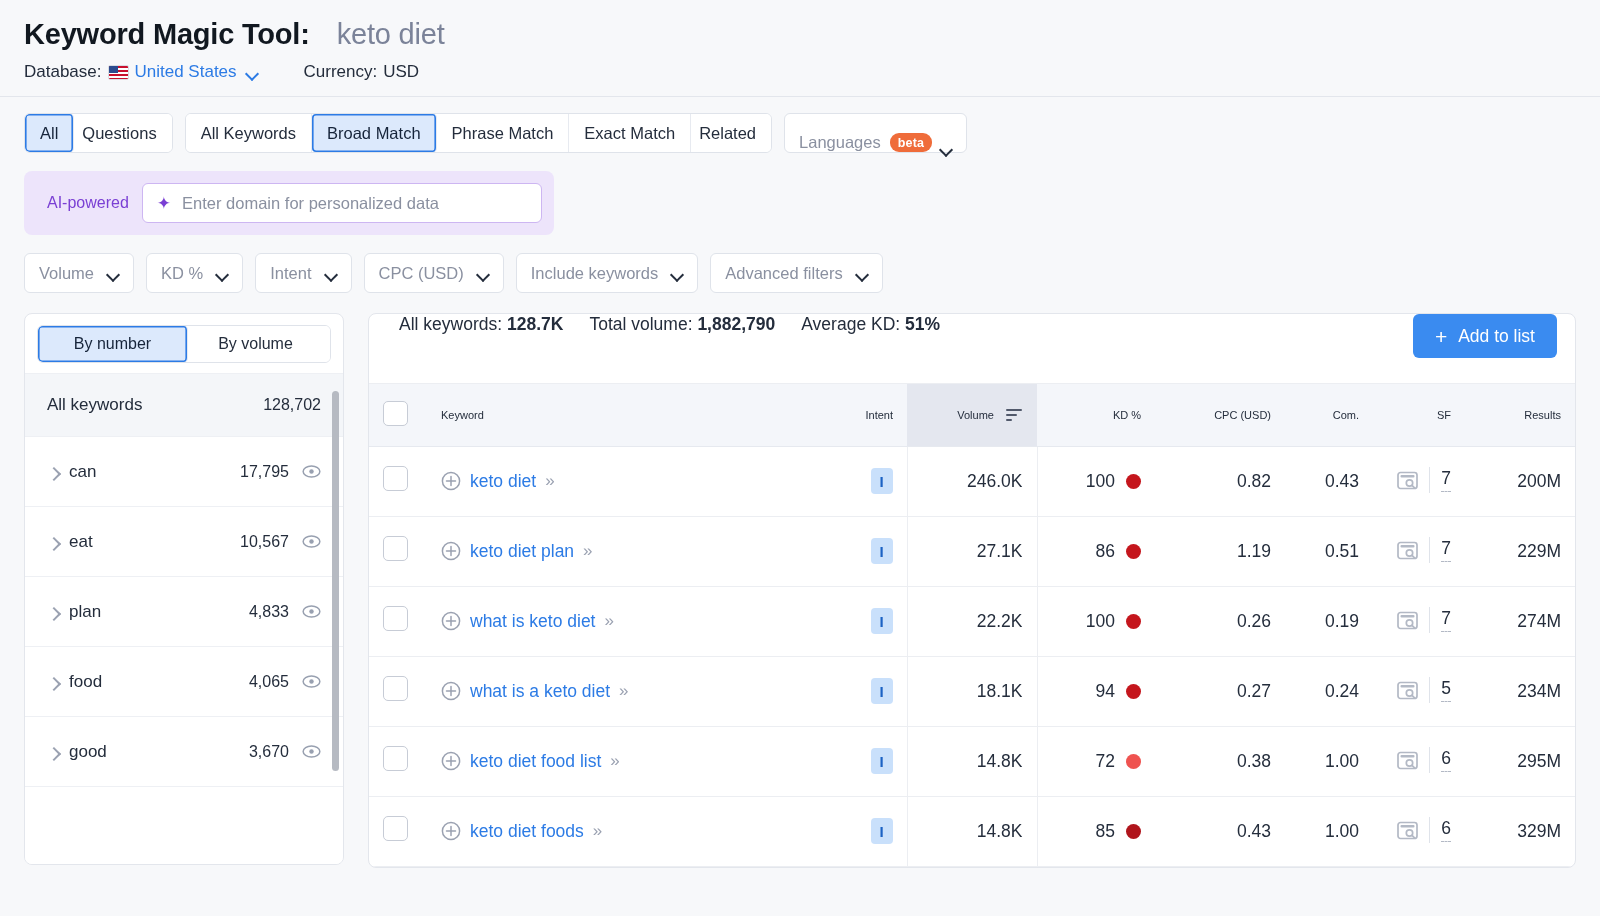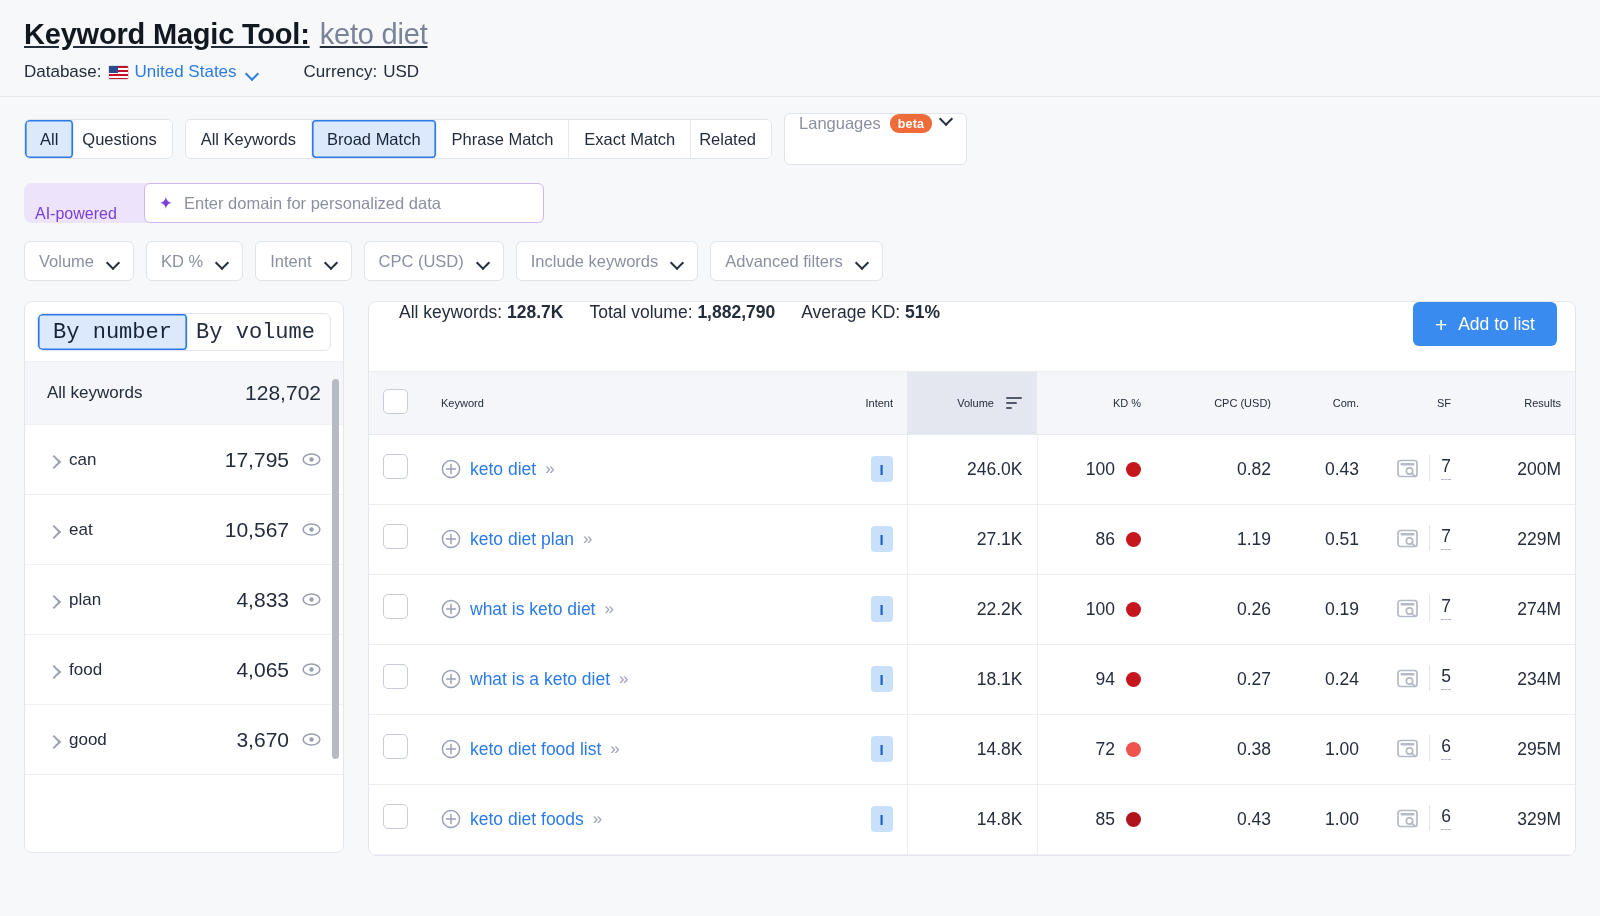--- a/index.html
+++ b/index.html
@@ -6,21 +6,21 @@
   html, body {
     width: 1600px; height: 916px;
     background: #f7f8fa;
     font-family: "Liberation Sans", sans-serif;
     color: #242d3c;
     overflow: hidden;
   }
 
   
   .page-header { padding: 18px 24px 14px 24px; }
-  .title-row { display: flex; align-items: flex-end; gap: 10px; text-decoration: underline; }
+  .title-row { display: flex; align-items: flex-end; gap: 27px; }
   .title-main { font-size: 29px; font-weight: bold; color: #111820; letter-spacing: -0.2px; }
   .title-kw   { font-size: 29px; font-weight: normal; color: #7b8399; letter-spacing: -0.2px; }
 
   .meta-row { display: flex; align-items: center; gap: 46px; margin-top: 11px; }
   .meta-item { display: flex; align-items: center; gap: 6px; font-size: 17px; color: #242d3c; }
   .flag {
     width: 21px; height: 15px; border-radius: 2px; overflow: hidden;
     display: inline-block; position: relative; background: #fff;
     border: 1px solid #d8dce3; flex: none;
   }
@@ -58,35 +58,35 @@
     border-right: 1px solid #e7eaf0; background: #fff;
     cursor: pointer; white-space: nowrap; height: 100%;
   }
   .seg-btn:last-child { border-right: none; padding-left: 8px; }
   .seg-btn.active {
     background: #dce9fc; color: #16243a;
     box-shadow: inset 0 0 0 1.6px #2c7be5;
     border-radius: 4px;
   }
   .lang-box {
-    display: flex; align-items: flex-start; gap: 9px;
+    display: flex; align-items: flex-end; gap: 9px;
     background: #fff; border: 1px solid #dfe3ea; border-radius: 6px;
-    height: 52px; padding: 0 14px; cursor: pointer;
+    height: 40px; padding: 0 14px; cursor: pointer;
   }
   .lang-label { font-size: 16.5px; color: #8a90a0; }
   .beta {
     background: #ef6c3a; color: #fff; font-size: 12.5px; font-weight: bold;
     border-radius: 9px; padding: 2.5px 8px; letter-spacing: .2px;
   }
 
   .ai-row { margin-top: 18px; }
   .ai-wrap {
-    display: inline-flex; align-items: flex-end;
-    background: #ede4fb; border-radius: 8px; padding: 0;
-    gap: 14px;
+    display: inline-flex; align-items: center;
+    background: #ede4fb; border-radius: 8px; padding: 12px;
+    gap: 0;
   }
   .ai-tag { font-size: 16px; color: #7a3fd4; padding: 0 13px 0 11px; white-space: nowrap; }
   .ai-input {
     display: flex; align-items: center; gap: 11px;
     background: #fff; border: 1px solid #cdb6f2; border-radius: 6px;
     height: 40px; padding: 0 14px; min-width: 400px;
   }
   .sparkle { color: #7a3fd4; font-size: 17px; line-height: 1; }
   .ai-ph { font-size: 16.5px; color: #8a90a0; }
 
@@ -107,32 +107,32 @@
     width: 320px; flex: none; background: #fff;
     border: 1px solid #e3e6ec; border-radius: 8px;
     display: flex; flex-direction: column; overflow: hidden;
     height: 552px;
   }
   .side-toggle-wrap { padding: 11px 12px 10px 12px; }
   .side-toggle {
     display: flex; border: 1px solid #dfe3ea; border-radius: 6px;
     overflow: hidden; height: 38px;
   }
-  .side-toggle .seg-btn { flex: 1; font-size: 22px; font-family: Liberation Mono, monospace; }
+  .side-toggle .seg-btn { flex: 1; font-size: 16px; }
   .side-list { flex: 1; position: relative; overflow: hidden; }
   .side-row {
     display: flex; align-items: center; height: 70px;
     padding: 0 22px 0 22px; border-bottom: 1px solid #eef0f4;
   }
   .side-row.all { background: #f4f6f9; border-top: 1px solid #eef0f4; height: 64px; }
   .side-arrow { width: 22px; color: #9aa1b1; font-size: 15px; flex: none; }
   .side-arrow .chev { transform: rotate(-90deg); }
   .side-name { flex: 1; font-size: 17px; color: #242d3c; }
   .side-all-name { flex: 1; font-size: 17px; color: #242d3c; padding-left: 0; }
-  .side-count { font-size: 21px; color: #242d3c; text-align: right; }
+  .side-count { font-size: 16px; color: #242d3c; text-align: right; }
   .eye { margin-left: 13px; width: 19px; height: 13px; flex: none; color: #98a0b0; }
   .side-scroll {
     position: absolute; right: 4px; top: 18px; width: 7px; height: 380px;
     background: #b6bac2; border-radius: 4px;
   }
 
   
   .main-card {
     flex: 1; background: #fff; border: 1px solid #e3e6ec;
     border-radius: 8px; display: flex; flex-direction: column;

